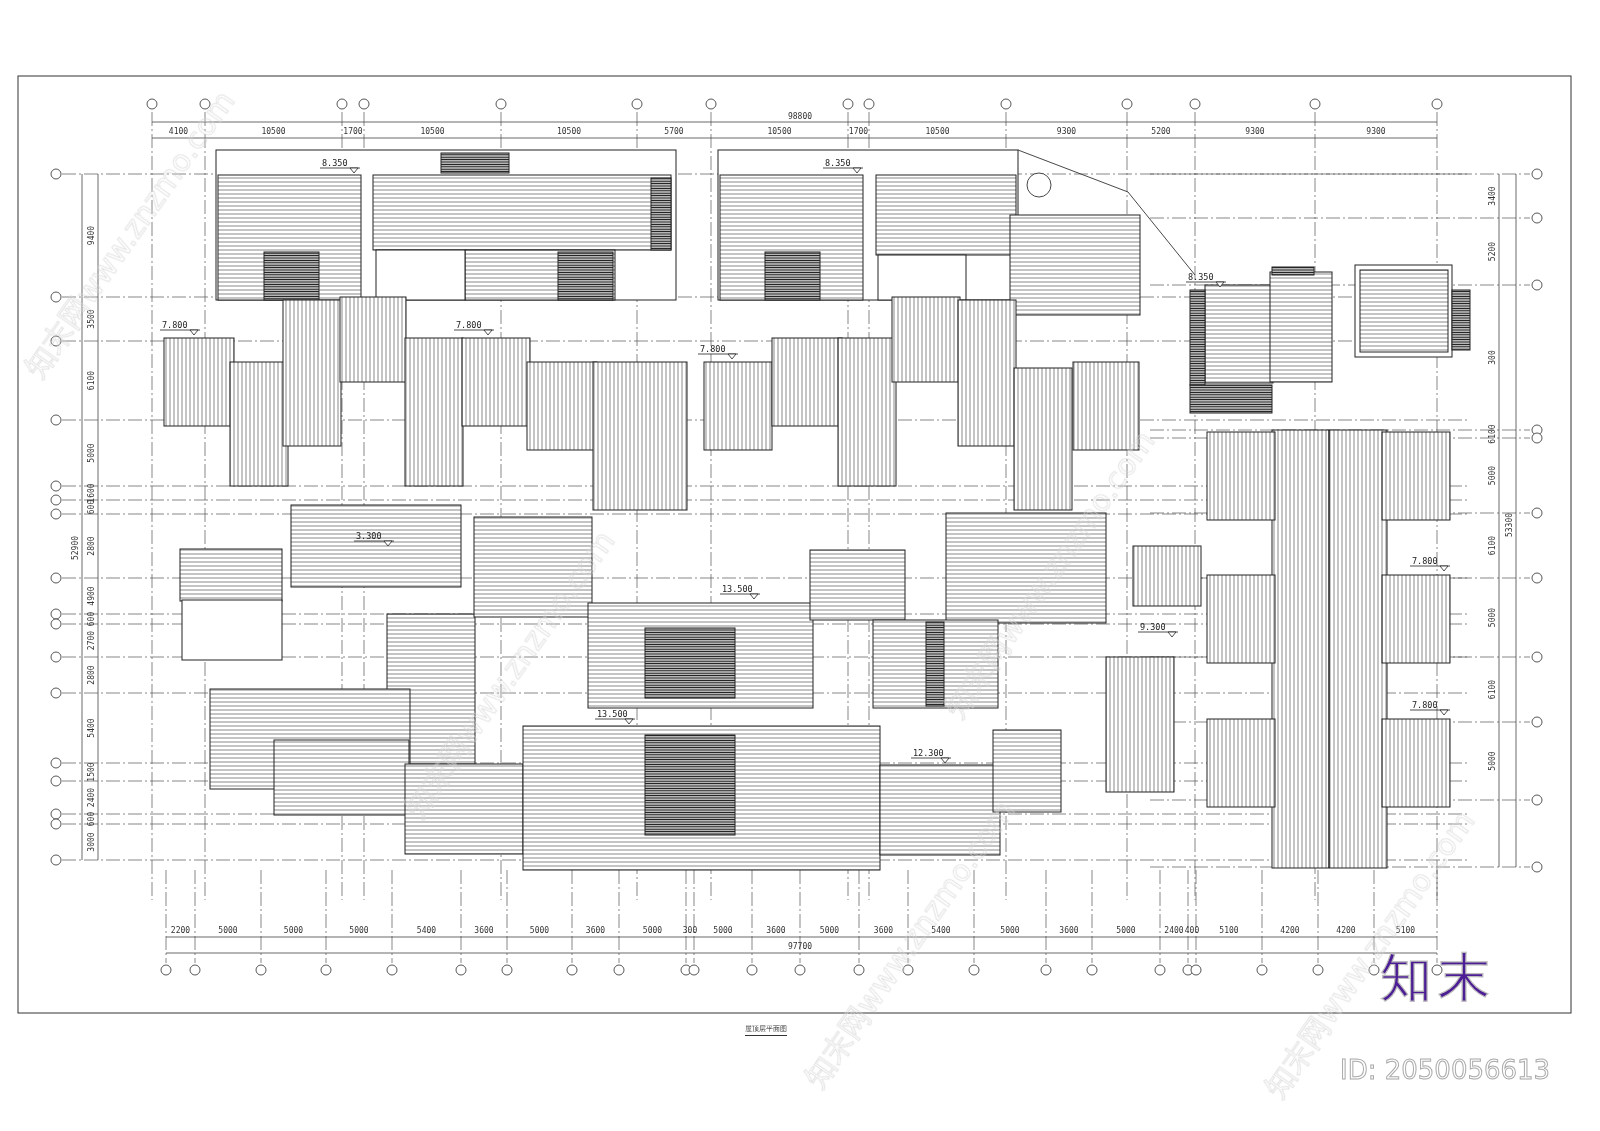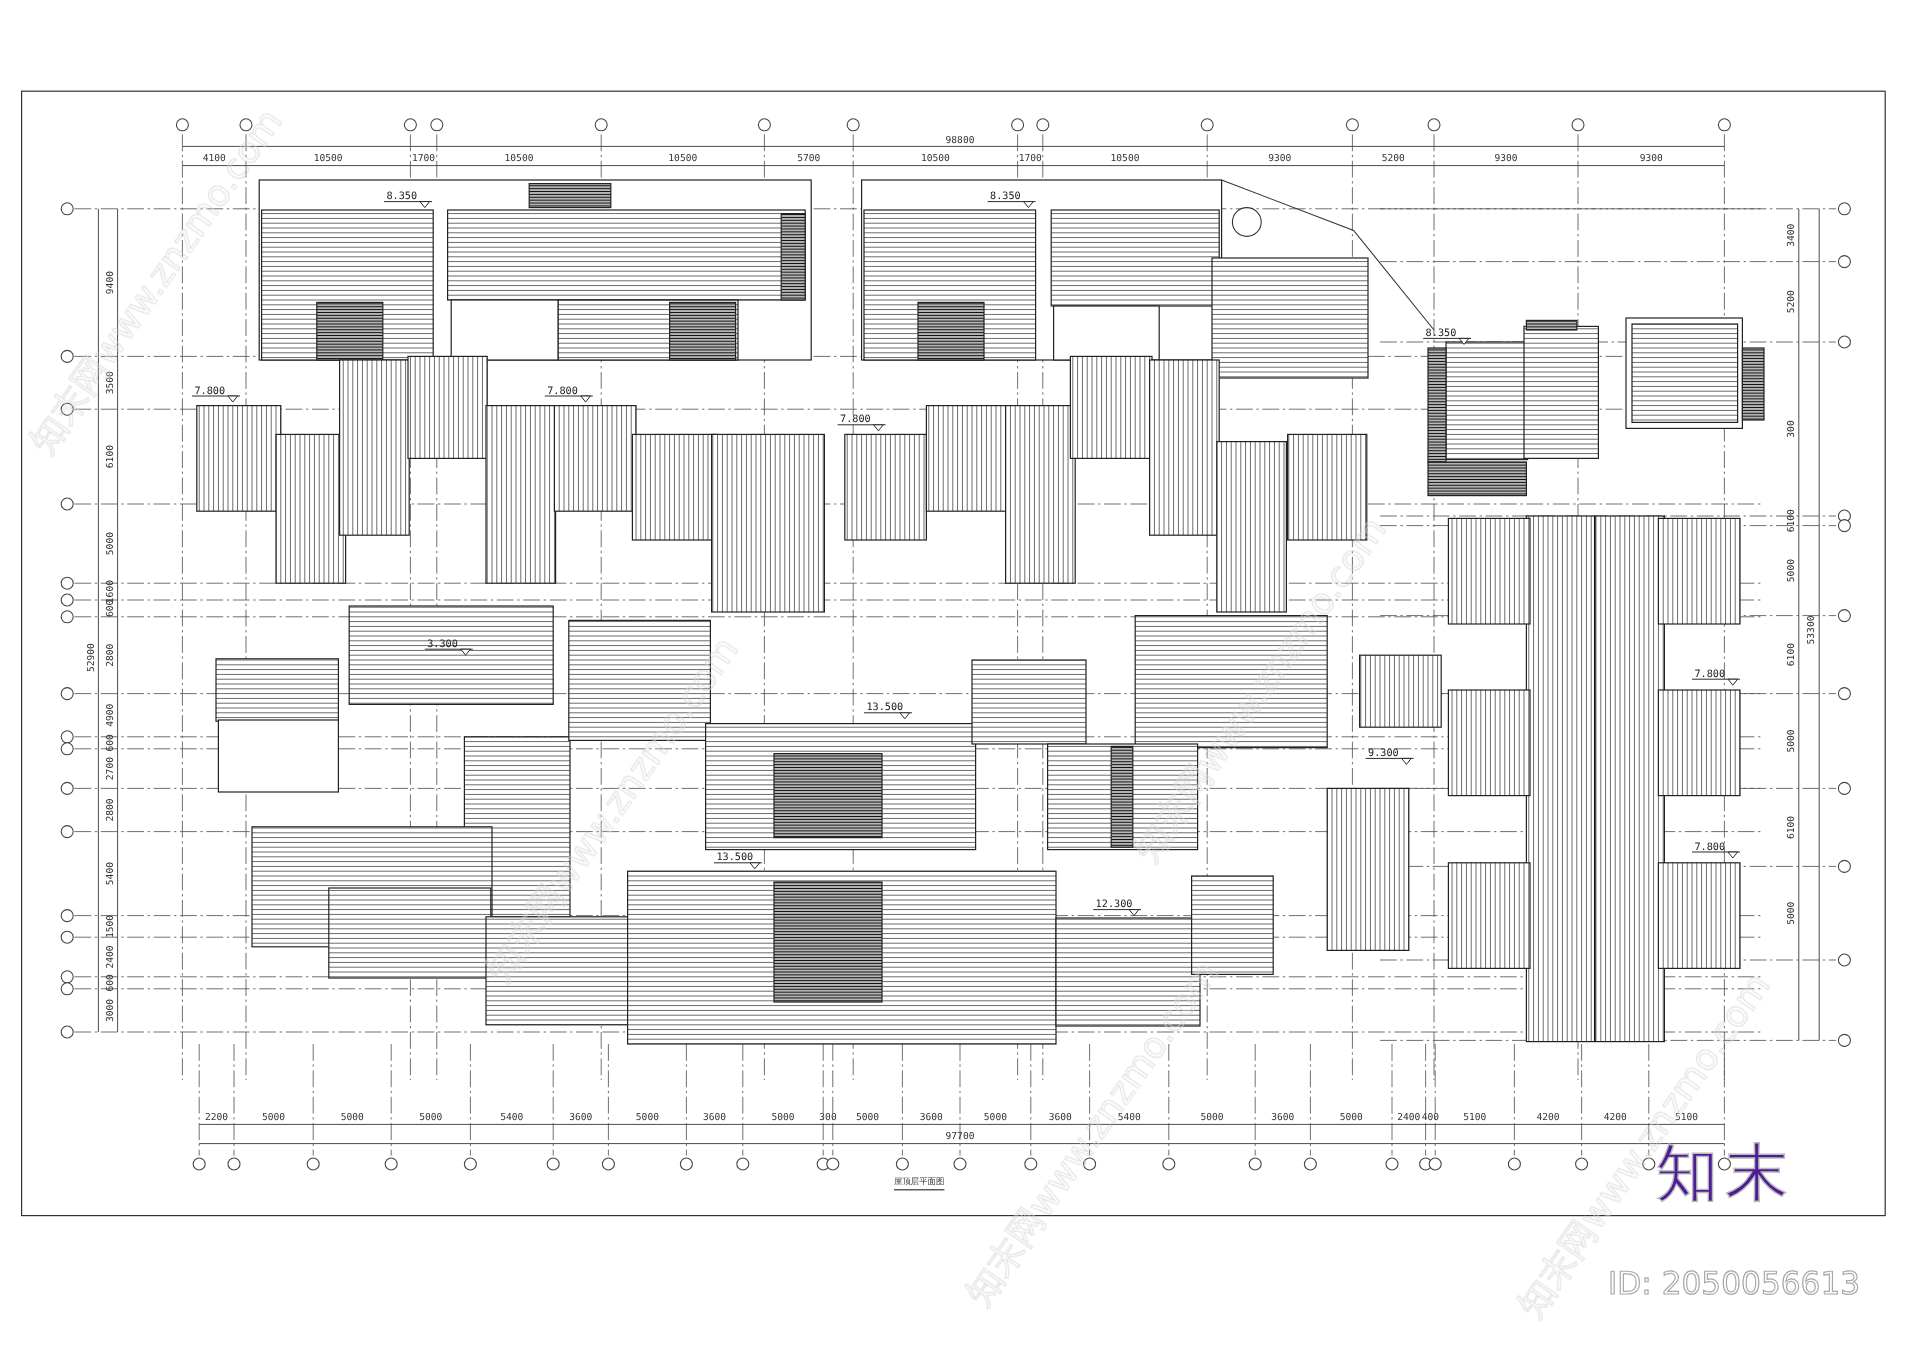--- a/index.html
+++ b/index.html
@@ -11,21 +11,21 @@
   .bubble { fill: #fff; stroke: #444; stroke-width: 0.9; }
   .dimtxt { font-family: "DejaVu Sans Mono", monospace; font-size: 8px; fill: #333; }
   .elevtxt { font-family: "DejaVu Sans Mono", monospace; font-size: 8.5px; fill: #222; }
   .roof { fill: #fff; stroke: #222; stroke-width: 1; }
   .hatch-h { fill: url(#hh); stroke: #222; stroke-width: 1; }
   .hatch-v { fill: url(#hv); stroke: #222; stroke-width: 1; }
   .hatch-d { fill: url(#hd); stroke: #222; stroke-width: 1; }
   .wm { font-family: "DejaVu Sans", sans-serif; fill: none; stroke: #d8d8d8; stroke-width: 1; }
   #brand-logo { position: absolute; left: 1380px; top: 943px; font-family: "DejaVu Sans", sans-serif; font-size: 52px; color: #4c1d95; -webkit-text-stroke: 1.2px #bbb; letter-spacing: 6px; }
   #brand-id { position: absolute; left: 1340px; top: 1055px; font-family: "DejaVu Sans", sans-serif; font-size: 26px; color: #fff; -webkit-text-stroke: 1px #aaa; }
-  #caption { position: absolute; left: 745px; top: 980px; font-size: 7px; color: #333; border-bottom: 1.5px solid #333; padding-bottom: 1px; }
+  #caption { position: absolute; left: 745px; top: 1024px; font-size: 7px; color: #333; border-bottom: 1.5px solid #333; padding-bottom: 1px; }
 </style>
 </head>
 <body>
 
 <svg id="drawing" viewBox="0 0 1600 1131" xmlns="http://www.w3.org/2000/svg">
   <defs>
     <pattern id="hh" width="6" height="4" patternUnits="userSpaceOnUse">
       <rect width="6" height="4" fill="#fff"></rect>
       <line x1="0" y1="2" x2="6" y2="2" stroke="#555" stroke-width="0.7"></line>
     </pattern>

